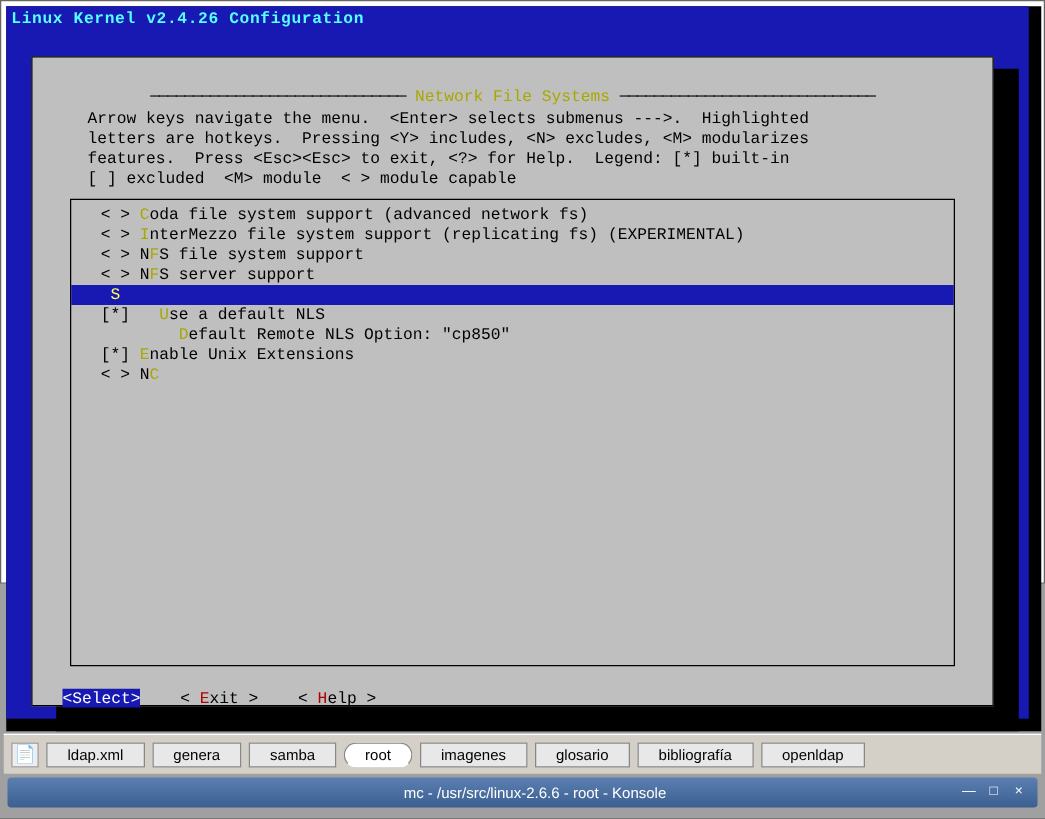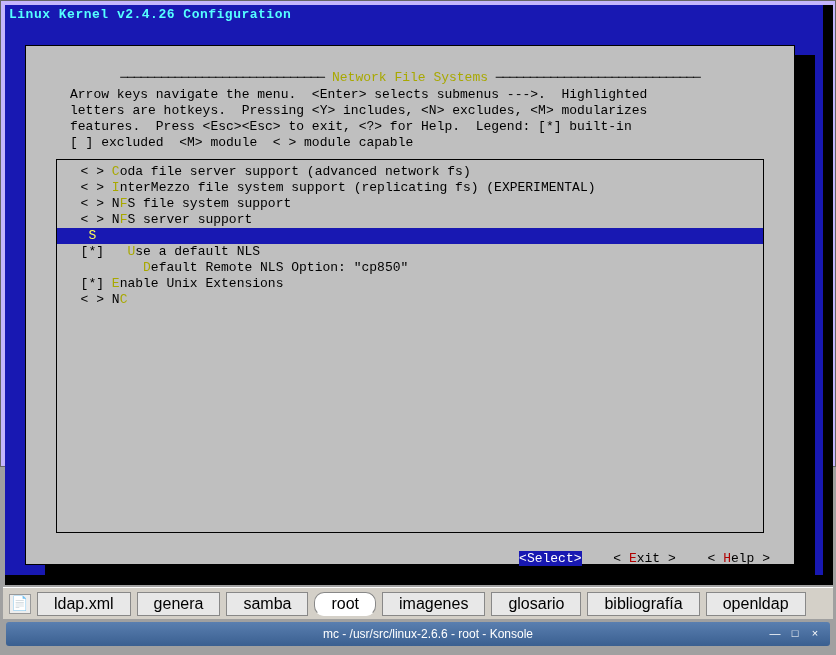--- a/index.html
+++ b/index.html
@@ -8,21 +8,21 @@
   font-size: 13px;
   background: #a0a0a0;
   width: 836px;
   height: 655px;
   overflow: hidden;
   position: relative;
 }
 .outer-frame {
   width: 836px;
   height: 467px;
-  background: #c4b5fd;
+  background: #ffffff;
   padding: 2px;
   border: 1px solid #666;
 }
 .terminal-area {
   width: 828px;
   height: 580px;
   background: #000;
   margin: 2px;
   position: relative;
 }
@@ -97,21 +97,21 @@
   color: #000;
 }
 .menu-row.selected {
   background: #1818b2;
   color: #fff;
 }
 .menu-bracket { }
 .menu-hotkey { color: #a8a800; }
 .menu-row.selected .menu-hotkey { color: #ffff55; }
 .button-row {
-  text-align: right;
+  text-align: left;
   margin-top: 18px;
   color: #000;
 }
 .btn {
   display: inline-block;
   margin: 0 12px;
 }
 .btn-selected {
   background: #1818b2;
   color: #fff;
@@ -134,21 +134,21 @@
   justify-content: center;
   font-size: 14px;
   border: 1px solid #999;
   background: #eee;
 }
 .tab {
   padding: 2px 16px;
   border: 1px solid #888;
   background: #e8e8e8;
   font-family: sans-serif;
-  font-size: 16px;
+  font-size: 12px;
   color: #000;
 }
 .tab.active {
   background: #fff;
   border-bottom: 1px solid #fff;
   border-radius: 10px;
 }
 .statusbar {
   display: flex;
   align-items: center;
@@ -196,21 +196,21 @@
       <div class="dialog-inner">
         <div class="section-title">
           <span class="dash-line">──────────────────────────────</span><span> Network File Systems </span><span class="dash-line">──────────────────────────────</span>
         </div>
         <div class="help-text"><span>Arrow keys navigate the menu.  &lt;Enter&gt; selects submenus ---&gt;.  Highlighted</span>
 <span>letters are hotkeys.  Pressing &lt;Y&gt; includes, &lt;N&gt; excludes, &lt;M&gt; modularizes</span>
 <span>features.  Press &lt;Esc&gt;&lt;Esc&gt; to exit, &lt;?&gt; for Help.  Legend: [*] built-in</span>
 <span>[ ] excluded  &lt;M&gt; module  &lt; &gt; module capable</span></div>
 
         <div class="menu-box" id="menu-list">
-            <div class="menu-row"><span class="menu-bracket">  &lt; &gt;</span><span> </span><span class="menu-hotkey">C</span><span>oda file server support (advanced network fs)</span></div>
+            <div class="menu-row"><span class="menu-bracket">  &lt; &gt;</span><span> </span><span class="menu-hotkey">C</span><span>oda file system support (advanced network fs)</span></div>
             <div class="menu-row"><span class="menu-bracket">  &lt; &gt;</span><span> </span><span class="menu-hotkey">I</span><span>nterMezzo file system support (replicating fs) (EXPERIMENTAL)</span></div>
             <div class="menu-row"><span class="menu-bracket">  &lt; &gt;</span><span> N</span><span class="menu-hotkey">F</span><span>S file system support</span></div>
             <div class="menu-row"><span class="menu-bracket">  &lt; &gt;</span><span> N</span><span class="menu-hotkey">F</span><span>S server support</span></div>
             <div class="menu-row selected"><span class="menu-bracket">  <m></m></span><span> </span><span class="menu-hotkey">S</span></div>
             <div class="menu-row"><span class="menu-bracket">  [*]</span><span>   </span><span class="menu-hotkey">U</span><span>se a default NLS</span></div>
             <div class="menu-row"><span class="menu-bracket">     </span><span>     </span><span class="menu-hotkey">D</span><span>efault Remote NLS Option: "cp850"</span></div>
             <div class="menu-row"><span class="menu-bracket">  [*]</span><span> </span><span class="menu-hotkey">E</span><span>nable Unix Extensions</span></div>
             <div class="menu-row"><span class="menu-bracket">  &lt; &gt;</span><span> N</span><span class="menu-hotkey">C</span></div>
           </div>
 

